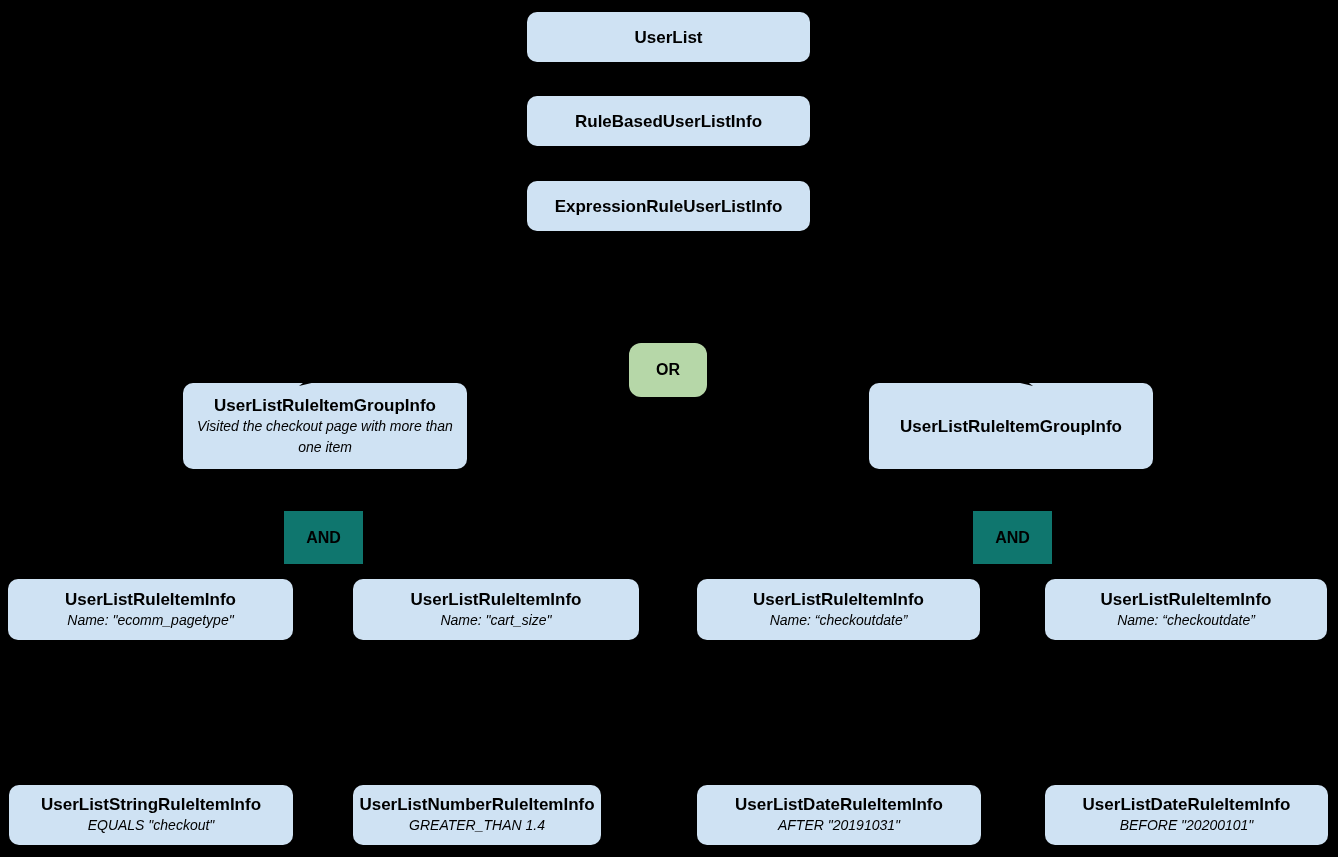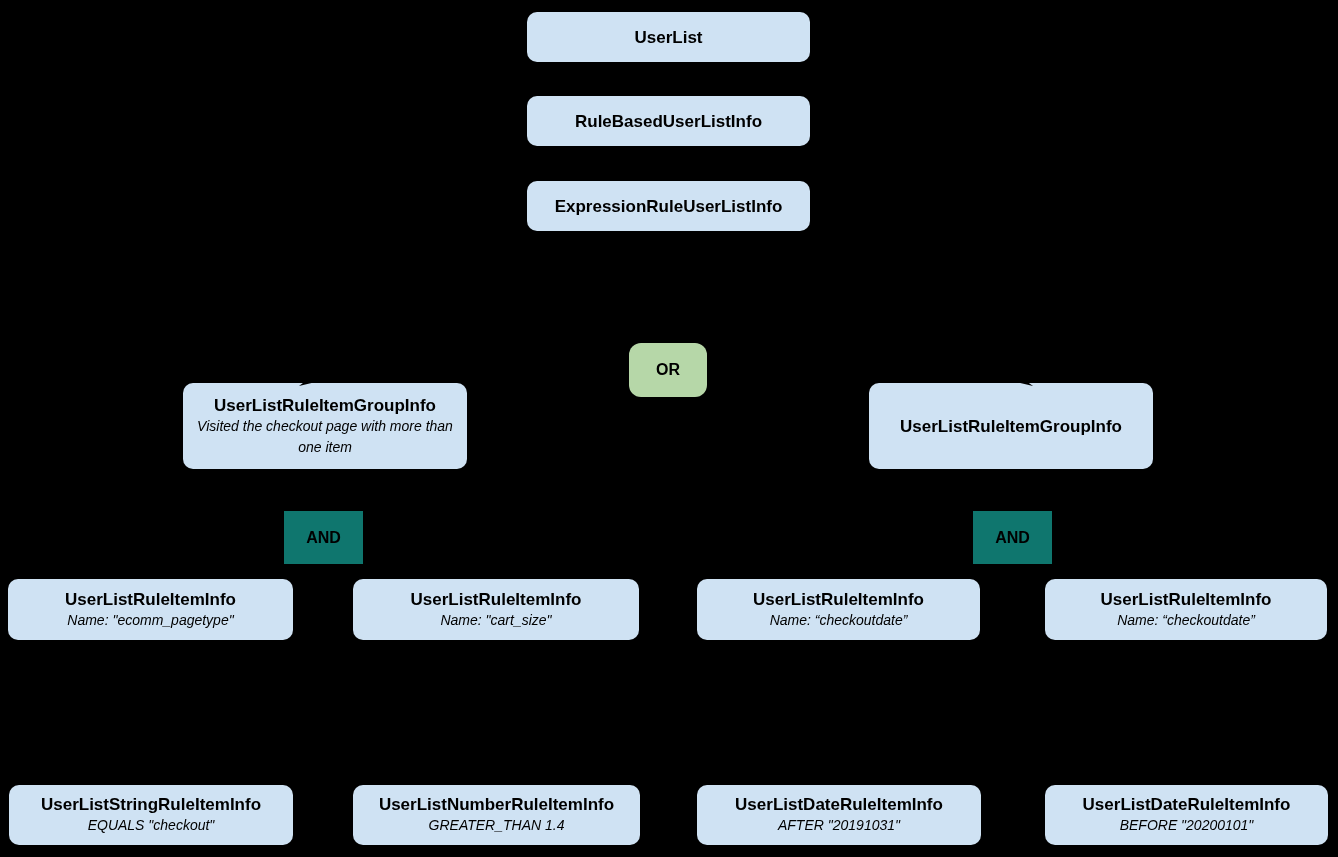--- a/index.html
+++ b/index.html
@@ -116,21 +116,21 @@
   <div class="node" style="left:1045px; top:579px; width:282px; height:61px;">
     <div class="t">UserListRuleItemInfo</div>
     <div class="s nw">Name: “checkoutdate”</div>
   </div>
 
   <div class="node" style="left:9px;    top:785px; width:284px; height:60px;">
     <div class="t">UserListStringRuleItemInfo</div>
     <div class="s nw">EQUALS "checkout"</div>
   </div>
 
-  <div class="node" style="left:353px;  top:785px; width:287px; height:60px;">
+  <div class="node" style="left:353px;  top:785px; width:248px; height:60px;">
     <div class="t">UserListNumberRuleItemInfo</div>
     <div class="s nw">GREATER_THAN 1.4</div>
   </div>
 
   <div class="node" style="left:697px;  top:785px; width:284px; height:60px;">
     <div class="t">UserListDateRuleItemInfo</div>
     <div class="s nw">AFTER "20191031"</div>
   </div>
 
   <div class="node" style="left:1045px; top:785px; width:283px; height:60px;">

